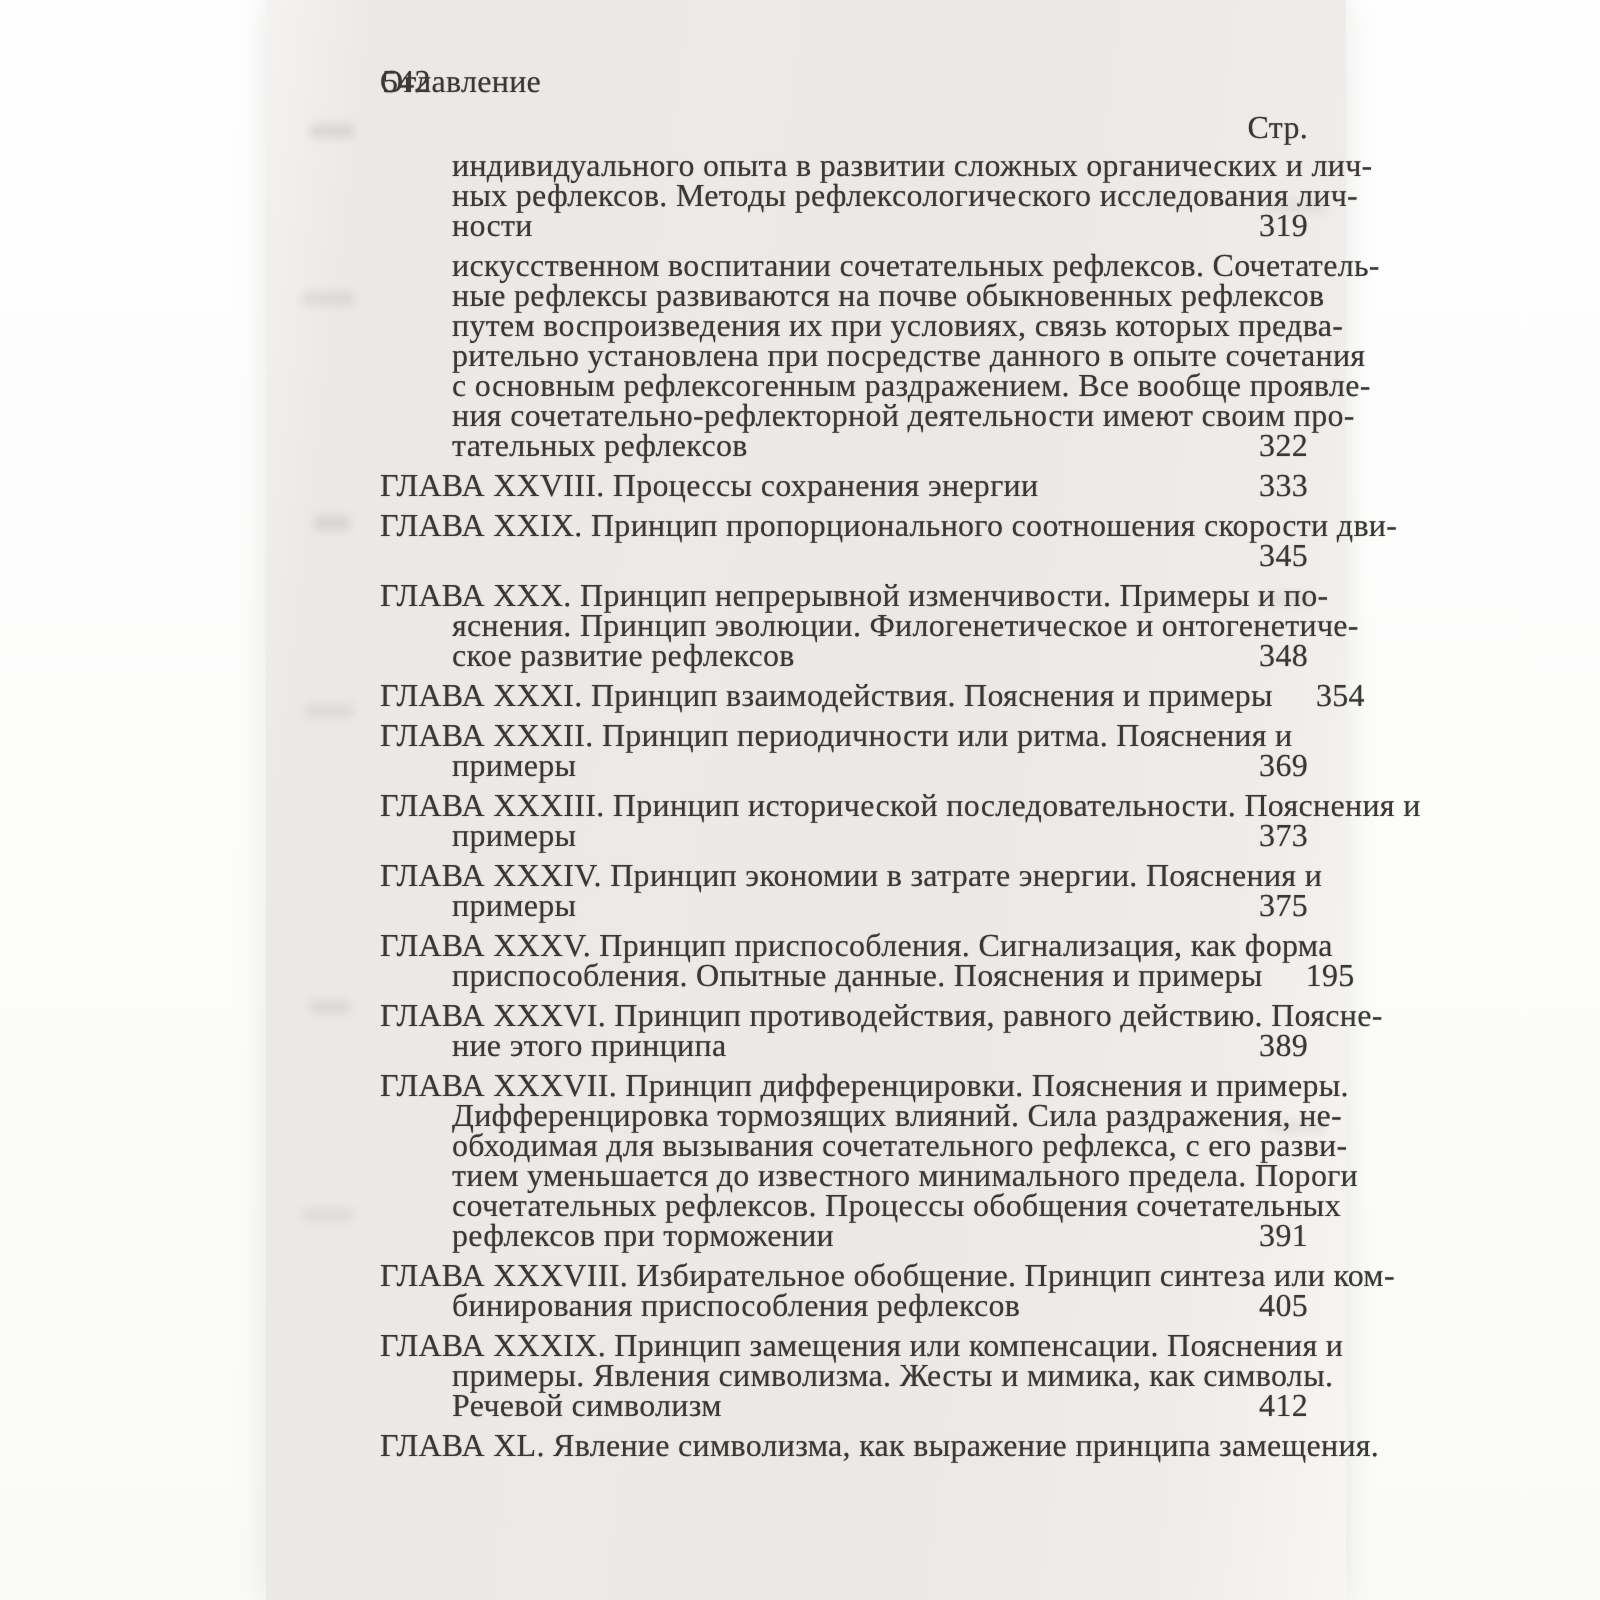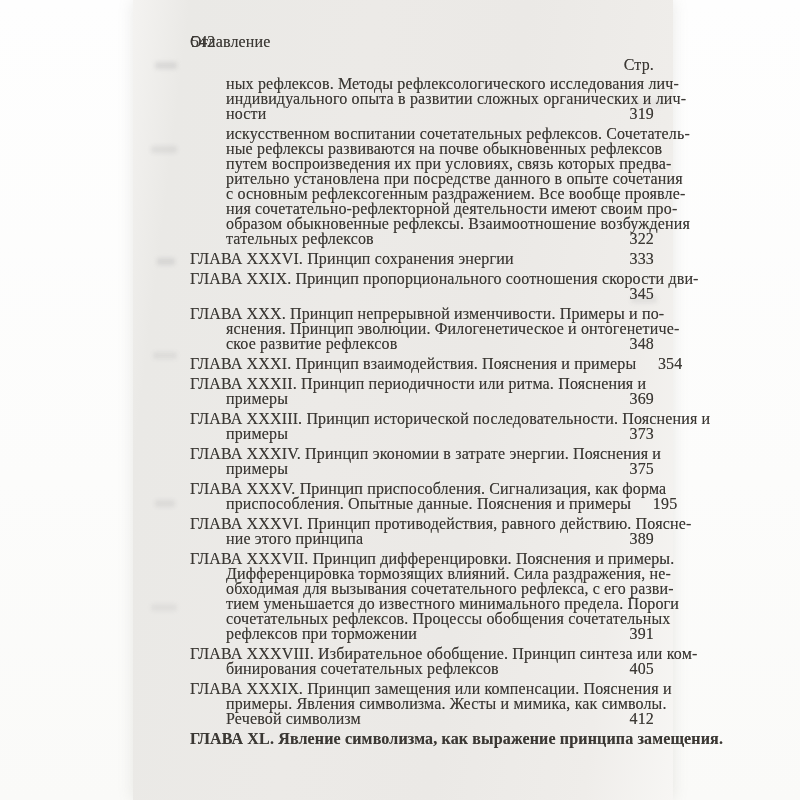--- a/index.html
+++ b/index.html
@@ -39,21 +39,21 @@
   .running-title { display: block; text-align: left; }
   .col-label {
     position: absolute; top: 57px; left: 57px;
     width: 464px; text-align: right;
   }
   .toc {
     position: absolute; top: 76px; left: 57px;
     width: 464px;
   }
   .entry { padding-left: 36px; margin: 0 0 5px 0; }
-  .entry:last-child { margin-bottom: 0; font-weight: bold; }
+  .entry:last-child { margin-bottom: 0; }
   .line {
     width: 392px;
     white-space: nowrap;
     text-align: justify;
     text-align-last: justify;
   }
   .line.first { margin-left: -36px; width: 428px; }
   .entry.indent-all .line.first { margin-left: 0; width: 392px; }
   .lastline {
     display: flex;
@@ -113,45 +113,44 @@
 
     <div class="header-row txt">
       <span class="folio">542</span>
       <span class="running-title">Оглавление</span>
     </div>
 
     <div class="col-label txt">Стр.</div>
 
     <main class="toc txt" id="toc">
         <div class="entry indent-all">
+          <div class="line first">индивидуального опыта в развитии сложных органических и лич-</div>
           <div class="line">ных рефлексов. Методы рефлексологического исследования лич-</div>
-          <div class="line first">индивидуального опыта в развитии сложных органических и лич-</div>
           <div class="lastline">
             <span class="tail">ности</span>
             <span class="dots"></span>
             <span class="pagenum">319</span>
           </div>
         </div>
         <div class="entry">
           <div class="line">искусственном воспитании сочетательных рефлексов. Сочетатель-</div>
           <div class="line">ные рефлексы развиваются на почве обыкновенных рефлексов</div>
           <div class="line">путем воспроизведения их при условиях, связь которых предва-</div>
           <div class="line">рительно установлена при посредстве данного в опыте сочетания</div>
           <div class="line">с основным рефлексогенным раздражением. Все вообще проявле-</div>
           <div class="line">ния сочетательно-рефлекторной деятельности имеют своим про-</div>
-          <div class="line">образом обыкновенные рефлексы. Взаимоотношение возбуждения</div>
           <div class="lastline">
             <span class="tail">тательных рефлексов</span>
             <span class="dots"></span>
             <span class="pagenum">322</span>
           </div>
         </div>
         <div class="entry">
           <div class="lastline first">
-            <span class="tail">ГЛАВА XXXVI. Принцип сохранения энергии</span>
+            <span class="tail">ГЛАВА XXVIII. Процессы сохранения энергии</span>
             <span class="dots"></span>
             <span class="pagenum">333</span>
           </div>
         </div>
         <div class="entry">
           <div class="line first">ГЛАВА XXIX. Принцип пропорционального соотношения скорости дви-</div>
           <div class="lastline">
             <span class="dots"></span>
             <span class="pagenum">345</span>
           </div>
@@ -220,21 +219,21 @@
           <div class="line">сочетательных рефлексов. Процессы обобщения сочетательных</div>
           <div class="lastline">
             <span class="tail">рефлексов при торможении</span>
             <span class="dots"></span>
             <span class="pagenum">391</span>
           </div>
         </div>
         <div class="entry">
           <div class="line first">ГЛАВА XXXVIII. Избирательное обобщение. Принцип синтеза или ком-</div>
           <div class="lastline">
-            <span class="tail">бинирования сочетательных рефлексов</span>
+            <span class="tail">бинирования приспособления рефлексов</span>
             <span class="dots"></span>
             <span class="pagenum">405</span>
           </div>
         </div>
         <div class="entry">
           <div class="line first">ГЛАВА XXXIX. Принцип замещения или компенсации. Пояснения и</div>
           <div class="line">примеры. Явления символизма. Жесты и мимика, как символы.</div>
           <div class="lastline">
             <span class="tail">Речевой символизм</span>
             <span class="dots"></span>

